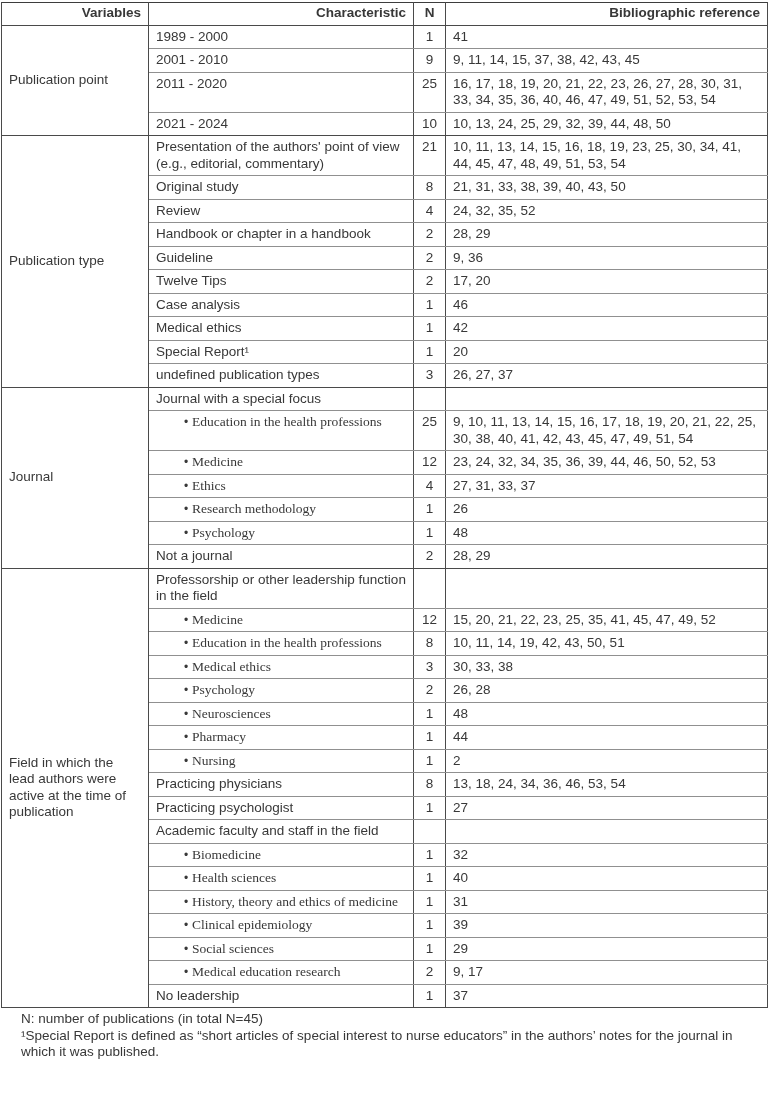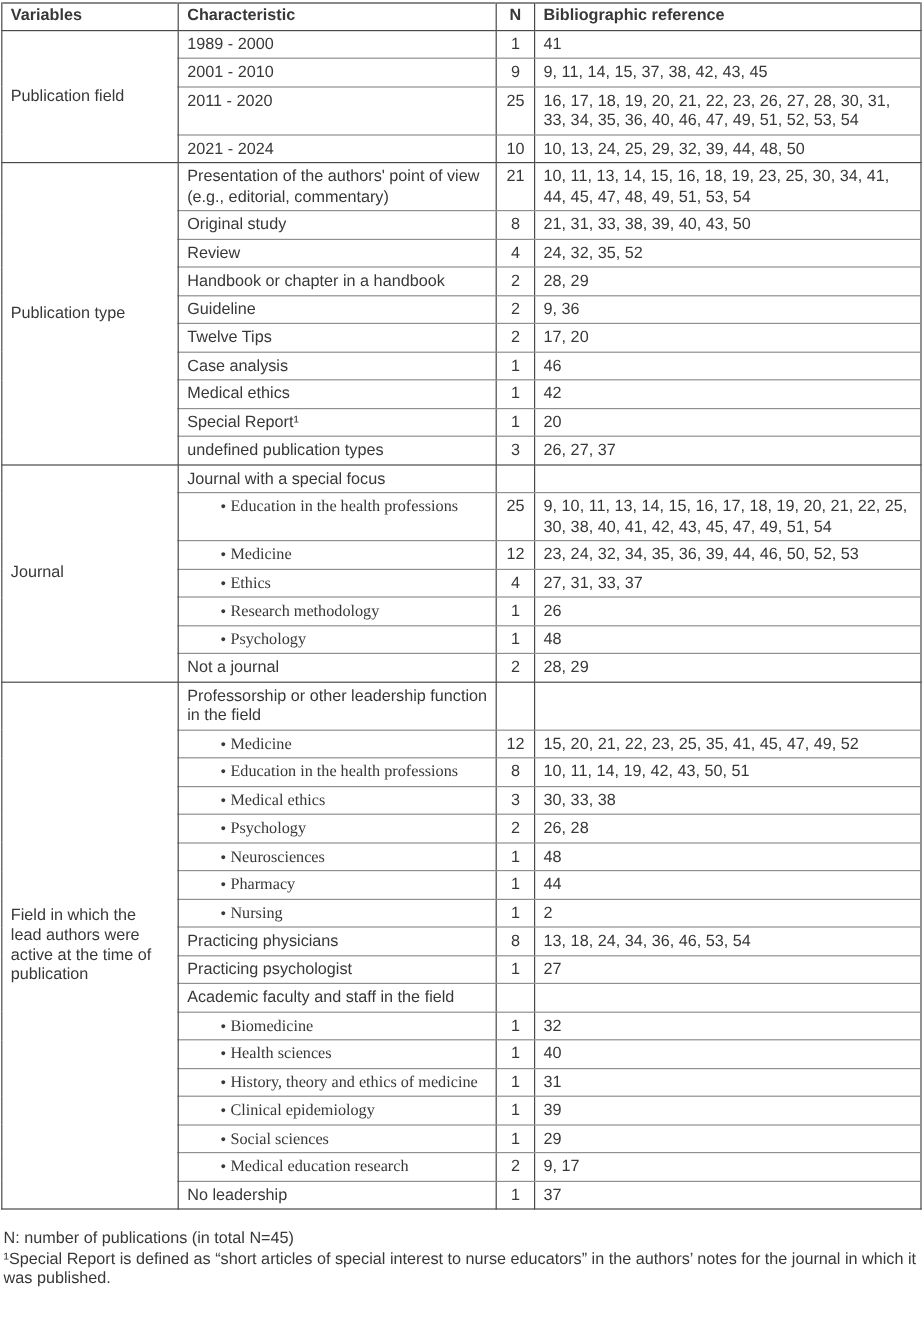--- a/index.html
+++ b/index.html
@@ -38,40 +38,41 @@
     border-right: 1px solid #4a4a4a;
     border-bottom: 1px solid #909090;
     border-top: none;
     word-wrap: break-word;
   }
   thead th {
     font-weight: bold;
     border-bottom: 1px solid #4a4a4a;
     padding-top: 2px;
     padding-bottom: 3px;
+    text-align: right;
   }
   th.n-col, td.n-cell { text-align: center; padding-left: 2px; padding-right: 2px; }
   td.var-cell {
     vertical-align: middle;
     border-bottom: 1px solid #4a4a4a;
   }
   tr.last-row td { border-bottom: 1px solid #4a4a4a; margin-top: 31px; }
   td.char-cell.italic { }
   .bullet-wrap { display: flex; }
   .bullet-glyph {
     flex: 0 0 36px;
     box-sizing: border-box;
     padding-left: 28px;
     font-size: 12px;
   }
   .bullet-text { flex: 1 1 auto; font-family: Liberation Serif, serif; }
 
   .footnotes {
-    margin-top: 16px;
-    padding-left: 2px;
+    margin-top: 3px;
+    padding-left: 20px;
     font-size: 13.5px;
     line-height: 16.5px;
   }
 </style>
 </head>
 <body>
 
 <div class="page">
   <table class="summary">
     <colgroup>
@@ -83,21 +84,21 @@
     <thead>
       <tr>
           <th>Variables</th>
           <th>Characteristic</th>
           <th class="n-col">N</th>
           <th>Bibliographic reference</th>
         </tr>
     </thead>
     <tbody>
         <tr>
-          <td class="var-cell" rowspan="4">Publication field</td>
+          <td class="var-cell" rowspan="4">Publication point</td>
           <td class="char-cell">1989 - 2000</td>
           <td class="n-cell">1</td>
           <td class="ref-cell">41</td>
         </tr>
         <tr>
           <td class="char-cell">2001 - 2010</td>
           <td class="n-cell">9</td>
           <td class="ref-cell">9, 11, 14, 15, 37, 38, 42, 43, 45</td>
         </tr>
         <tr>

